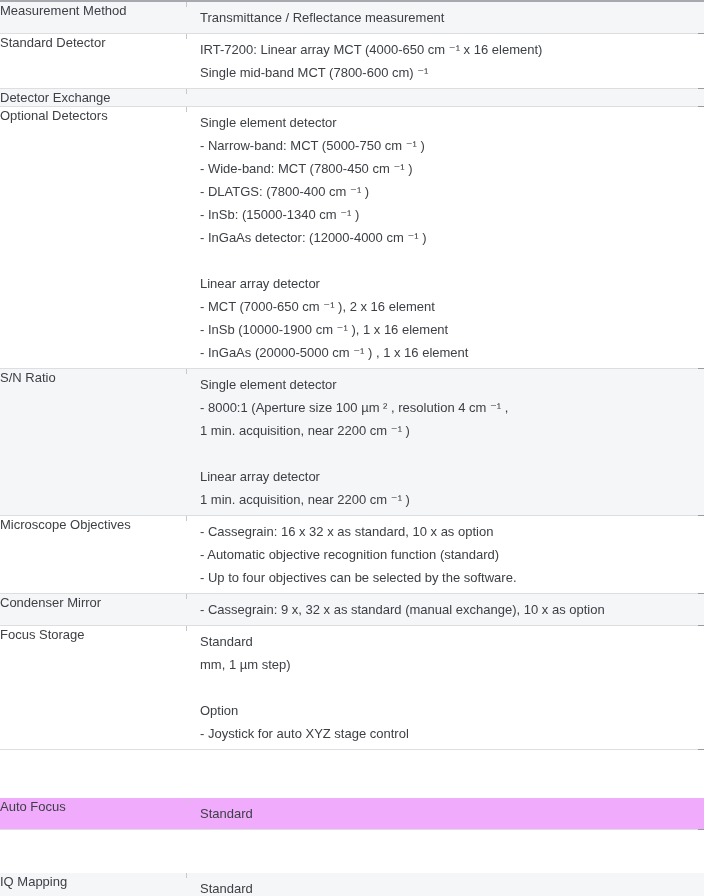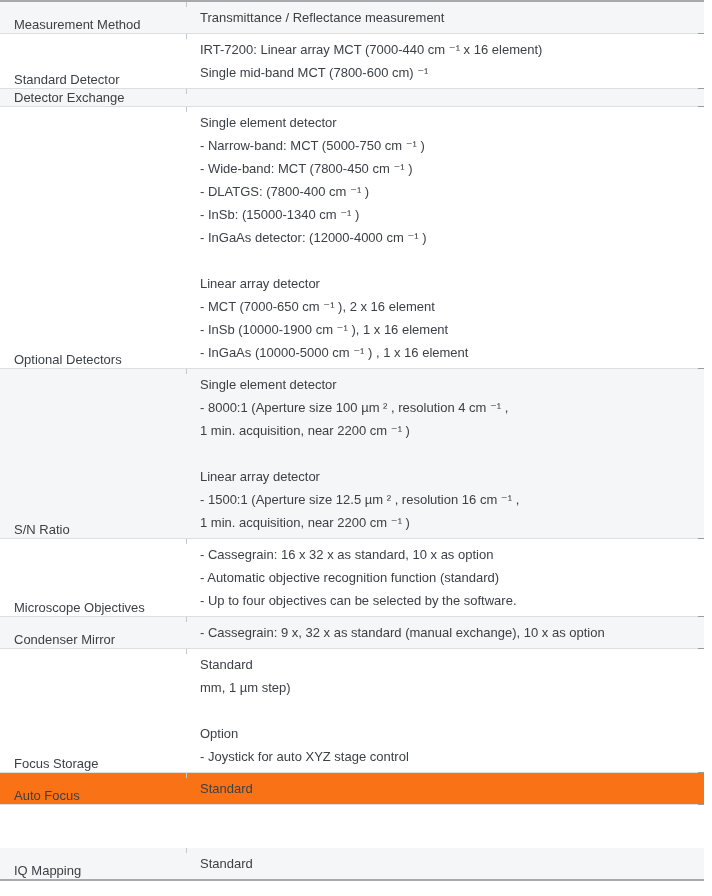--- a/index.html
+++ b/index.html
@@ -23,21 +23,21 @@
   }
   .spec-row {
     display: flex;
     position: relative;
     border-bottom: 1px solid #dcdee0;
   }
   .spec-row:last-child { border-bottom: none; }
   
   .spec-row:nth-child(odd)  { background: #f5f6f7; }
   .spec-row:nth-child(even) { background: #ffffff; }
-  .spec-row:nth-child(9)  { background: #f97316; }
+  .spec-row:nth-child(9)  { background: #f0abfc; margin-top: 48px; }
   .spec-row:nth-child(10) { background: #f5f6f7; margin-top: 43px; }
   
   .spec-row::before {
     content: "";
     position: absolute;
     left: 186px;
     top: 0;
     width: 1px;
     height: 5px;
     background: #c6c8ca;
@@ -51,22 +51,21 @@
     width: 6px;
     height: 1px;
     background: #9a9da0;
   }
   .spec-row:last-child::after { display: none; }
   .label-cell {
     width: 186px;
     min-width: 186px;
     box-sizing: border-box;
     display: flex;
-    align-items: flex-end;
-    padding-left: 14px;
+    align-items: flex-start;
   }
   .label-cell span {
     line-height: 17px;
   }
   .value-cell {
     flex: 1;
     padding: 4px 6px 4px 14px;
     box-sizing: border-box;
   }
   .line {
@@ -86,21 +85,21 @@
         </div>
         <div class="value-cell">
           <div class="line">Transmittance / Reflectance measurement</div>
         </div>
       </div>
       <div class="spec-row">
         <div class="label-cell">
           <span>Standard Detector</span>
         </div>
         <div class="value-cell">
-          <div class="line">IRT-7200: Linear array MCT (7000-440 cm ⁻¹ x 16 element)</div>
+          <div class="line">IRT-7200: Linear array MCT (4000-650 cm ⁻¹ x 16 element)</div>
           <div class="line">Single mid-band MCT (7800-600 cm) ⁻¹</div>
         </div>
       </div>
       <div class="spec-row">
         <div class="label-cell">
           <span>Detector Exchange</span>
         </div>
       </div>
       <div class="spec-row">
         <div class="label-cell">
@@ -110,34 +109,33 @@
           <div class="line">Single element detector</div>
           <div class="line">- Narrow-band: MCT (5000-750 cm ⁻¹ )</div>
           <div class="line">- Wide-band: MCT (7800-450 cm ⁻¹ )</div>
           <div class="line">- DLATGS: (7800-400 cm ⁻¹ )</div>
           <div class="line">- InSb: (15000-1340 cm ⁻¹ )</div>
           <div class="line">- InGaAs detector: (12000-4000 cm ⁻¹ )</div>
           <div class="line blank"></div>
           <div class="line">Linear array detector</div>
           <div class="line">- MCT (7000-650 cm ⁻¹ ), 2 x 16 element</div>
           <div class="line">- InSb (10000-1900 cm ⁻¹ ), 1 x 16 element</div>
-          <div class="line">- InGaAs (10000-5000 cm ⁻¹ ) , 1 x 16 element</div>
+          <div class="line">- InGaAs (20000-5000 cm ⁻¹ ) , 1 x 16 element</div>
         </div>
       </div>
       <div class="spec-row">
         <div class="label-cell">
           <span>S/N Ratio</span>
         </div>
         <div class="value-cell">
           <div class="line">Single element detector</div>
           <div class="line">- 8000:1 (Aperture size 100 µm ² , resolution 4 cm ⁻¹ ,</div>
           <div class="line">1 min. acquisition, near 2200 cm ⁻¹ )</div>
           <div class="line blank"></div>
           <div class="line">Linear array detector</div>
-          <div class="line">- 1500:1 (Aperture size 12.5 µm ² , resolution 16 cm ⁻¹ ,</div>
           <div class="line">1 min. acquisition, near 2200 cm ⁻¹ )</div>
         </div>
       </div>
       <div class="spec-row">
         <div class="label-cell">
           <span>Microscope Objectives</span>
         </div>
         <div class="value-cell">
           <div class="line">- Cassegrain: 16 x 32 x as standard, 10 x as option</div>
           <div class="line">- Automatic objective recognition function (standard)</div>

